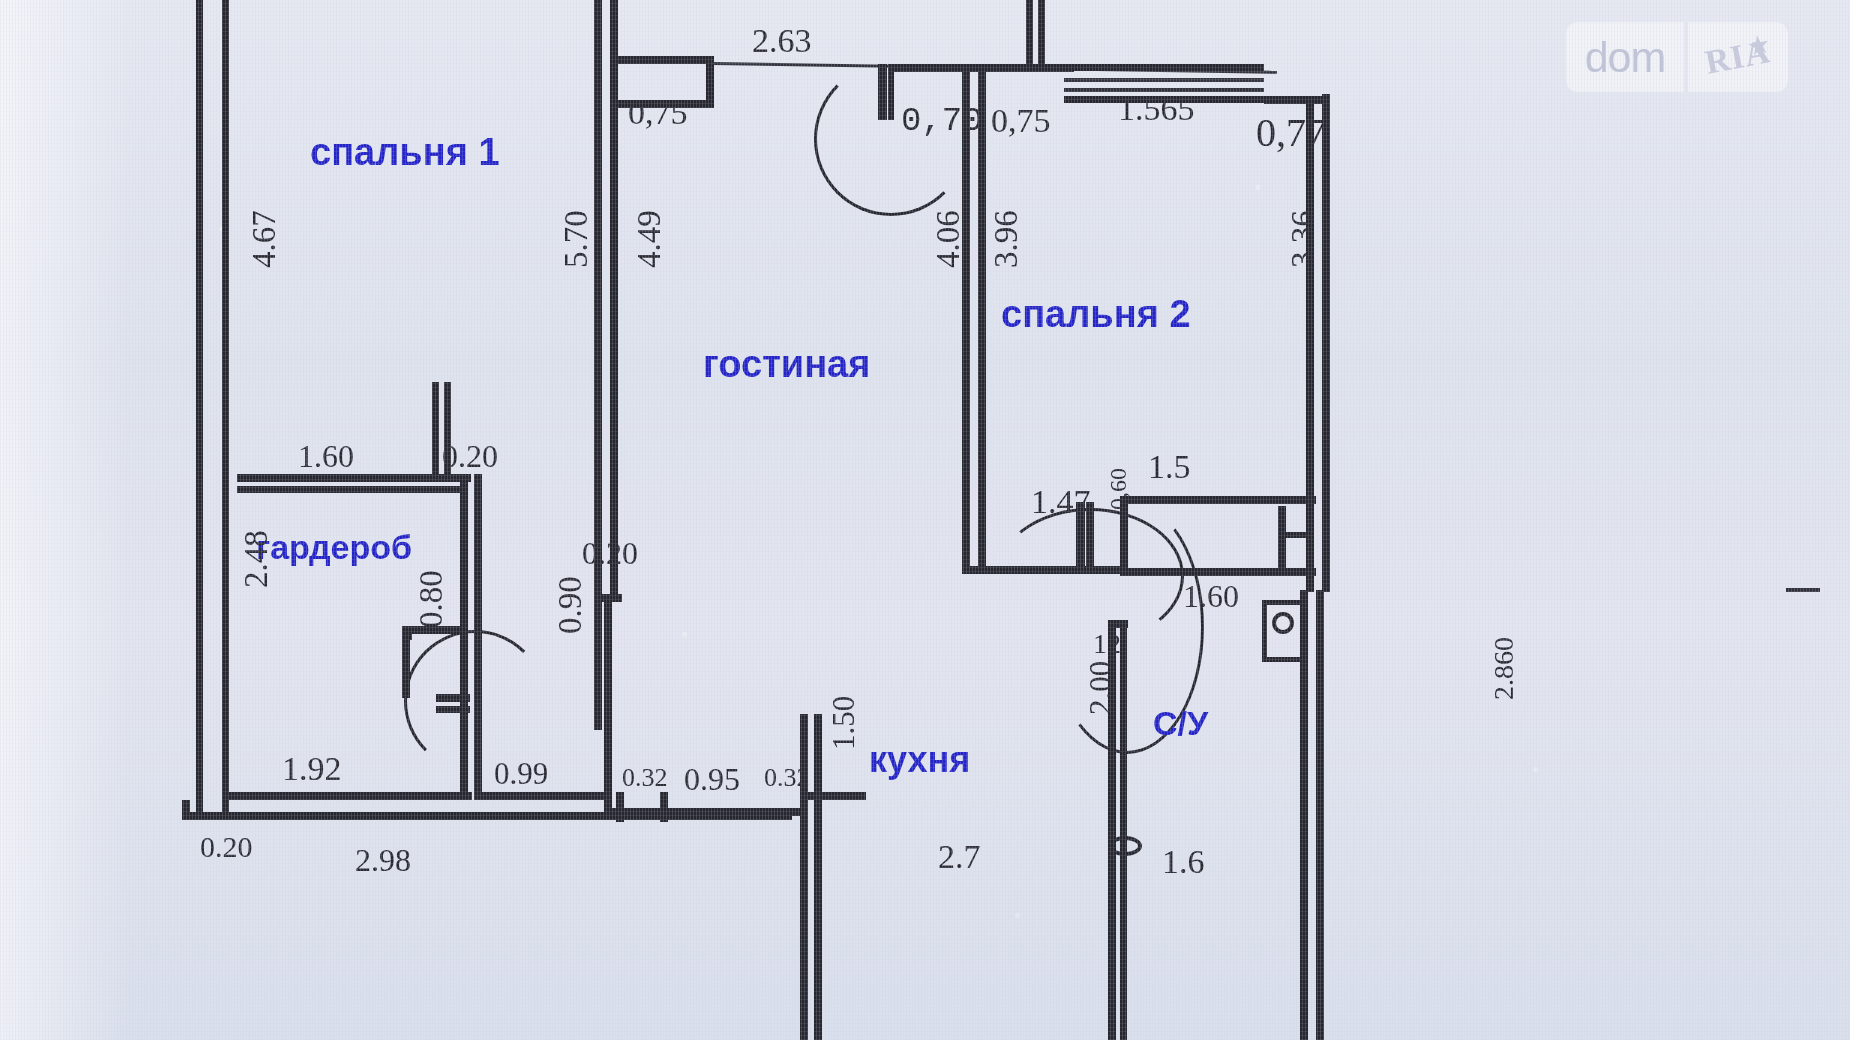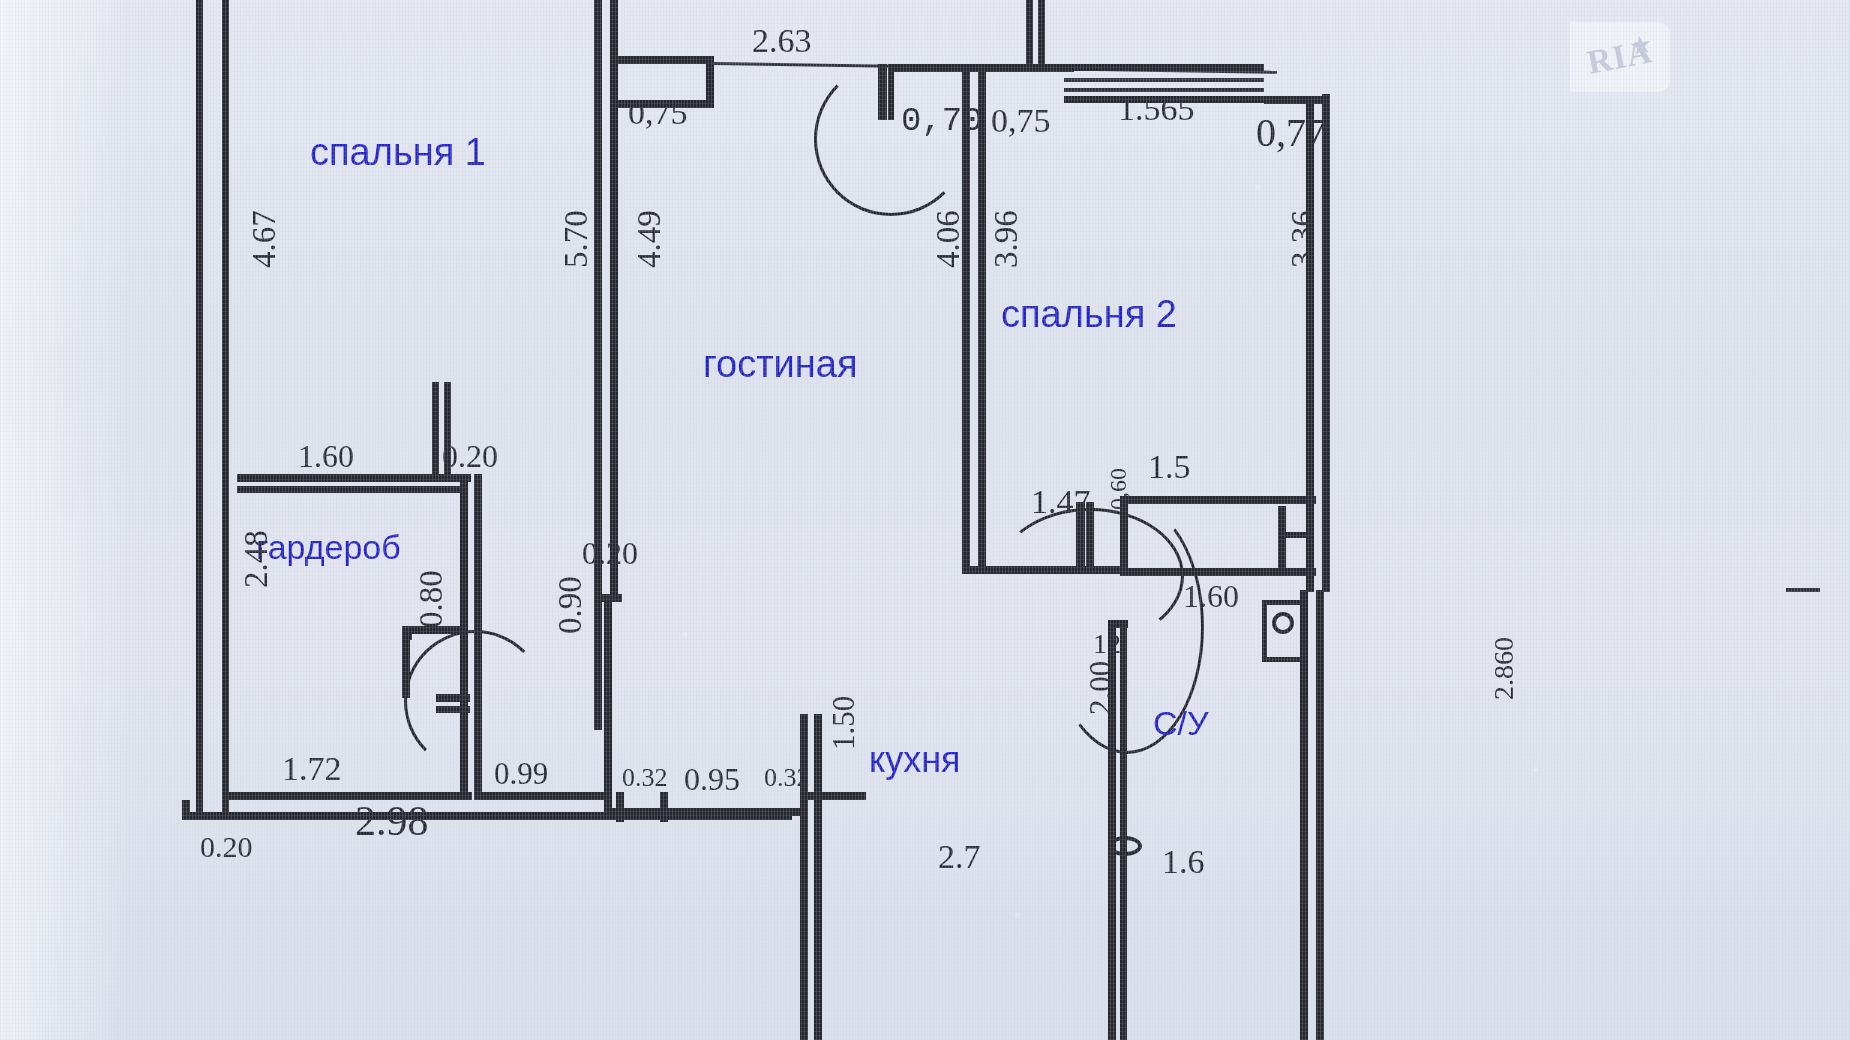--- a/index.html
+++ b/index.html
@@ -32,21 +32,21 @@
   .wall{position:absolute;background:#26262e;}
   .thin{position:absolute;background:#30313a;}
   .lbl{
     position:absolute;color:#2a2a33;
     font-family:"Liberation Serif", serif;
     white-space:nowrap;line-height:1;
   }
   .room{
     position:absolute;color:#2323c8;
     font-family:"Liberation Sans", sans-serif;
-    font-weight:normal;white-space:nowrap;line-height:1;
+    font-weight:bold;white-space:nowrap;line-height:1;
   }
   .vert{transform-origin:0 0;transform:rotate(-90deg);}
   .arc{position:absolute;border:3px solid #26262e;border-radius:50%;}
   
   #wm{position:absolute;display:flex;align-items:stretch;opacity:.62;}
   #wm .box{background:rgba(255,255,255,.78);display:flex;align-items:center;justify-content:center;}
   #wm .b1{width:118px;height:70px;border-radius:12px 0 0 12px;}
   #wm .b2{width:100px;height:70px;border-radius:0 12px 12px 0;margin-left:4px;position:relative;}
   #wm .dom{font-family:"Liberation Sans",sans-serif;font-size:43px;color:#a9aec6;letter-spacing:-1px;}
   #wm .ria{font-family:"Liberation Serif",serif;font-size:34px;color:#b5b9cf;font-weight:bold;
@@ -159,39 +159,42 @@
       <div class="lbl" style="left: 1256px; top: 113px; font-size: 40px;">0,77</div>
       <div class="lbl vert" style="left: 932px; top: 268px; font-size: 33px;">4.06</div>
       <div class="lbl vert" style="left: 990px; top: 268px; font-size: 33px;">3.96</div>
       <div class="lbl vert" style="left: 1287px; top: 268px; font-size: 33px;">3.36</div>
       <div class="lbl" style="left: 298px; top: 440px; font-size: 32px;">1.60</div>
       <div class="lbl" style="left: 442px; top: 440px; font-size: 32px;">0.20</div>
       <div class="lbl vert" style="left: 240px; top: 588px; font-size: 33px;">2.48</div>
       <div class="lbl" style="left: 582px; top: 537px; font-size: 32px;">0.20</div>
       <div class="lbl vert" style="left: 415px; top: 628px; font-size: 33px;">0.80</div>
       <div class="lbl vert" style="left: 554px; top: 634px; font-size: 33px;">0.90</div>
-      <div class="lbl" style="left: 282px; top: 752px; font-size: 34px;">1.72</div>
+      <div class="lbl" style="left: 282px; top: 752px; font-size: 34px;">1.92</div>
       <div class="lbl" style="left: 494px; top: 758px; font-size: 31px;">0.99</div>
       <div class="lbl" style="left: 622px; top: 765px; font-size: 26px;">0.32</div>
       <div class="lbl" style="left: 684px; top: 763px; font-size: 32px;">0.95</div>
       <div class="lbl" style="left: 764px; top: 765px; font-size: 26px;">0.32</div>
       <div class="lbl vert" style="left: 828px; top: 750px; font-size: 31px;">1.50</div>
       <div class="lbl" style="left: 200px; top: 832px; font-size: 30px;">0.20</div>
-      <div class="lbl" style="left: 355px; top: 800px; font-size: 42px;">2.98</div>
+      <div class="lbl" style="left: 355px; top: 844px; font-size: 32px;">2.98</div>
       <div class="lbl" style="left: 1031px; top: 485px; font-size: 34px;">1.47</div>
       <div class="lbl" style="left: 1148px; top: 450px; font-size: 34px;">1.5</div>
       <div class="lbl vert" style="left: 1106px; top: 510px; font-size: 24px;">0,60</div>
       <div class="lbl" style="left: 1183px; top: 580px; font-size: 32px;">1.60</div>
       <div class="lbl" style="left: 1093px; top: 630px; font-size: 28px;">12</div>
       <div class="lbl vert" style="left: 1085px; top: 715px; font-size: 31px;">2.00</div>
       <div class="lbl vert" style="left: 1490px; top: 700px; font-size: 28px;">2.860</div>
       <div class="lbl" style="left: 938px; top: 840px; font-size: 34px;">2.7</div>
       <div class="lbl" style="left: 1162px; top: 845px; font-size: 34px;">1.6</div>
     </div>
 
   <div id="wm" style="left:1566px;top:22px;">
+    <div class="box b1">
+      <span class="dom">dom</span>
+    </div>
     <div class="box b2">
       <span class="star">★</span>
       <span class="ria">RIA</span>
     </div>
   </div>
 
 </div>
 
 </body></html>

